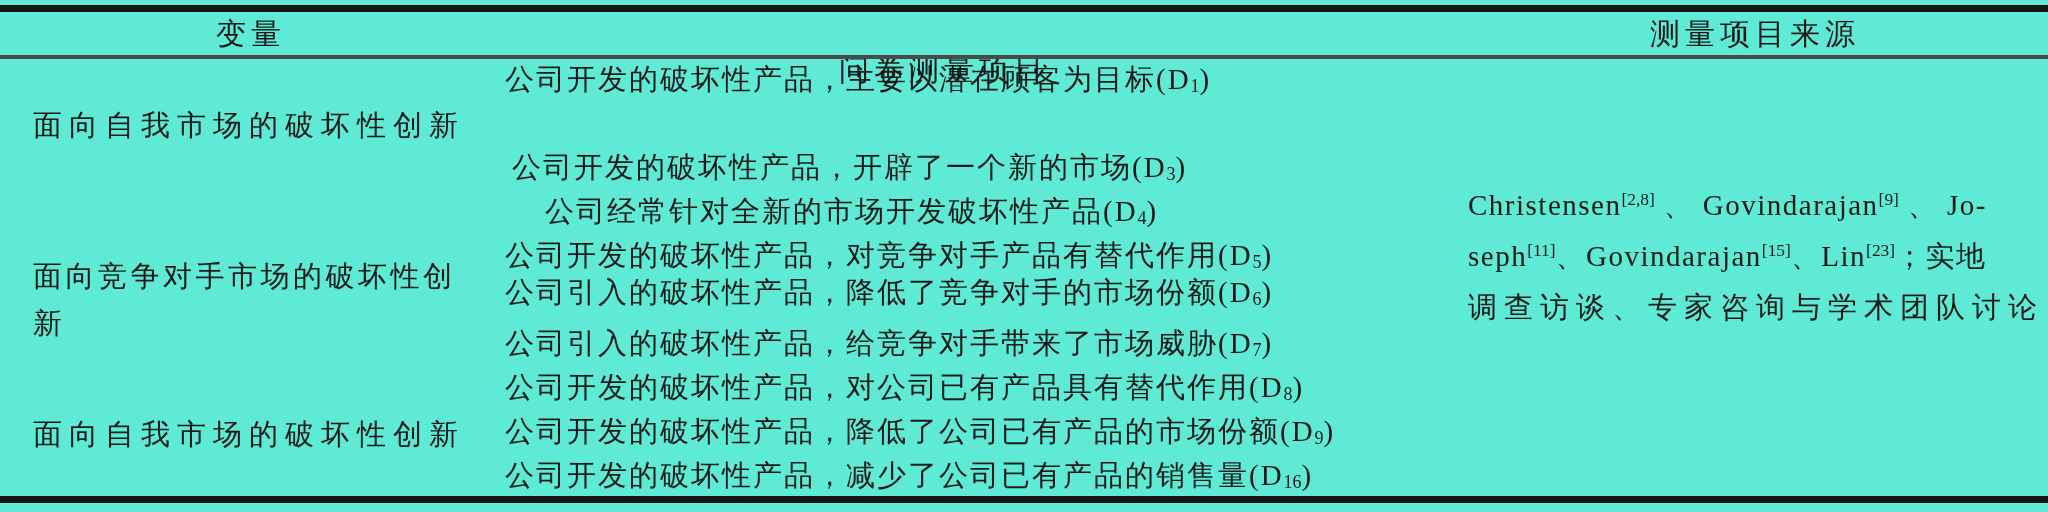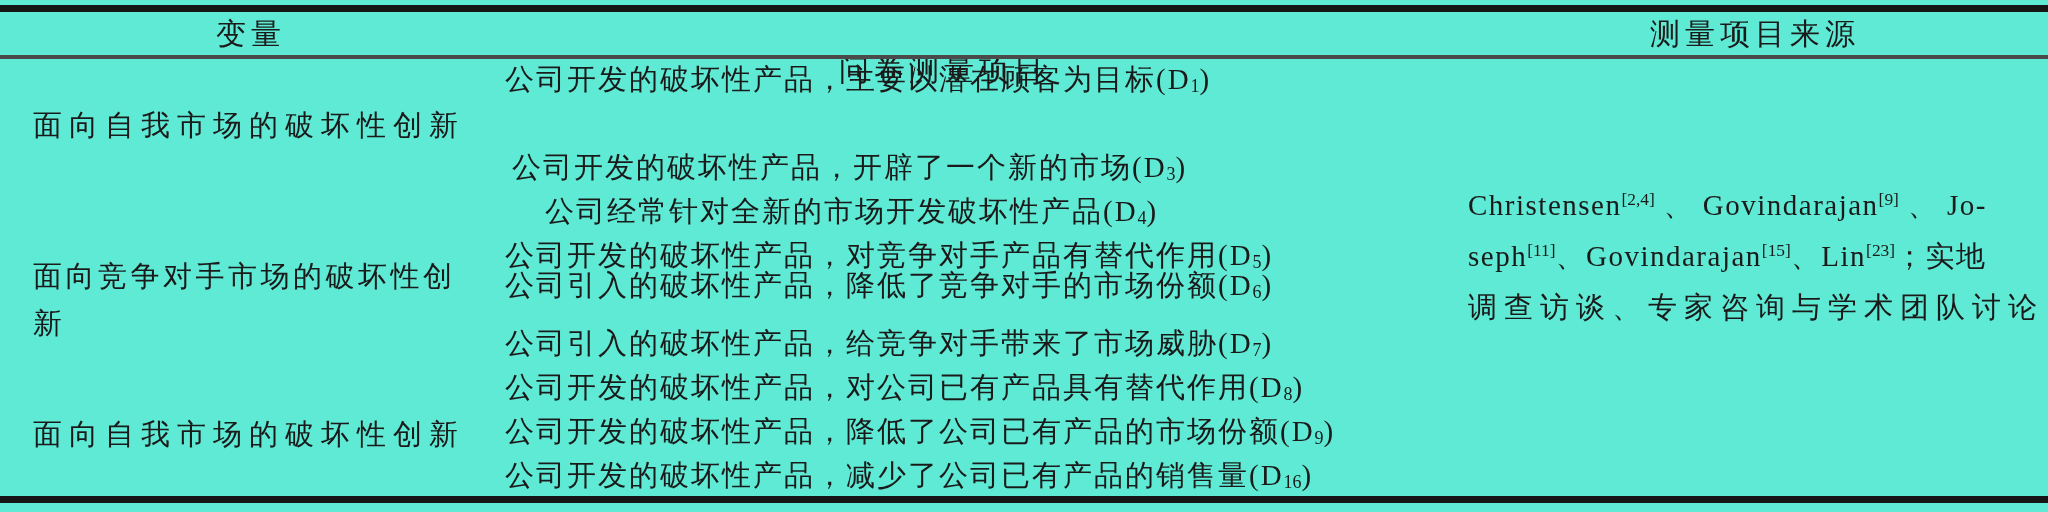--- a/index.html
+++ b/index.html
@@ -23,21 +23,21 @@
   }
   .h-var{left:-49px;}     
   .h-item{left:644px;margin-top:36px;}    
   .h-src{left:1455px;}    
 
   .item{
     position:absolute;left:505px;height:44px;line-height:44px;
     font-size:29px;letter-spacing:2px;white-space:nowrap;
   }
   .r0{top:57px;}.r1{top:101px;}.r2{top:145px;margin-left:7px;}.r3{top:189px;margin-left:40px;}.r4{top:233px;}
-  .r5{top:263px;}.r6{top:321px;text-align:center;}.r7{top:365px;}.r8{top:409px;}.r9{top:453px;}
+  .r5{top:270px;}.r6{top:321px;text-align:center;}.r7{top:365px;}.r8{top:409px;}.r9{top:453px;}
 
   .group{
     position:absolute;left:33px;font-size:29px;
   }
   .g1{top:103px;height:44px;line-height:44px;letter-spacing:7px;white-space:nowrap;}
   .g2{top:253px;width:445px;line-height:47px;letter-spacing:3.5px;}
   .g3{top:412px;height:44px;line-height:44px;letter-spacing:7px;white-space:nowrap;}
 
   .sources{
     position:absolute;left:1468px;top:180px;width:582px;
@@ -70,20 +70,20 @@
   <div class="item r2">公司开发的破坏性产品，开辟了一个新的市场(D<sub>3</sub>)</div>
   <div class="item r3">公司经常针对全新的市场开发破坏性产品(D<sub>4</sub>)</div>
   <div class="item r4">公司开发的破坏性产品，对竞争对手产品有替代作用(D<sub>5</sub>)</div>
   <div class="item r5">公司引入的破坏性产品，降低了竞争对手的市场份额(D<sub>6</sub>)</div>
   <div class="item r6">公司引入的破坏性产品，给竞争对手带来了市场威胁(D<sub>7</sub>)</div>
   <div class="item r7">公司开发的破坏性产品，对公司已有产品具有替代作用(D<sub>8</sub>)</div>
   <div class="item r8">公司开发的破坏性产品，降低了公司已有产品的市场份额(D<sub>9</sub>)</div>
   <div class="item r9">公司开发的破坏性产品，减少了公司已有产品的销售量(D<sub>16</sub>)</div>
 
   <div class="sources">
-    <div class="src-line">Christensen<sup>[2,4]</sup> 、 Govindarajan<sup>[9]</sup> 、 Jo-</div>
+    <div class="src-line">Christensen<sup>[2,8]</sup> 、 Govindarajan<sup>[9]</sup> 、 Jo-</div>
     <div class="src-line">seph<sup>[11]</sup>、Govindarajan<sup>[15]</sup>、Lin<sup>[23]</sup>；实地</div>
     <div class="src-line cjk">调查访谈、专家咨询与学术团队讨论</div>
   </div>
 
   <div class="rule rule-bottom"></div>
 
 </div>
 
 </body></html>

